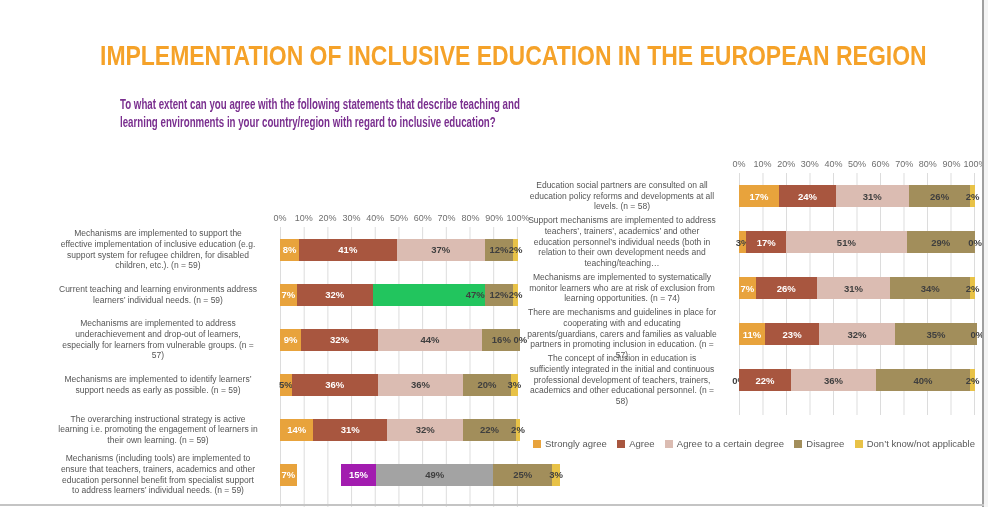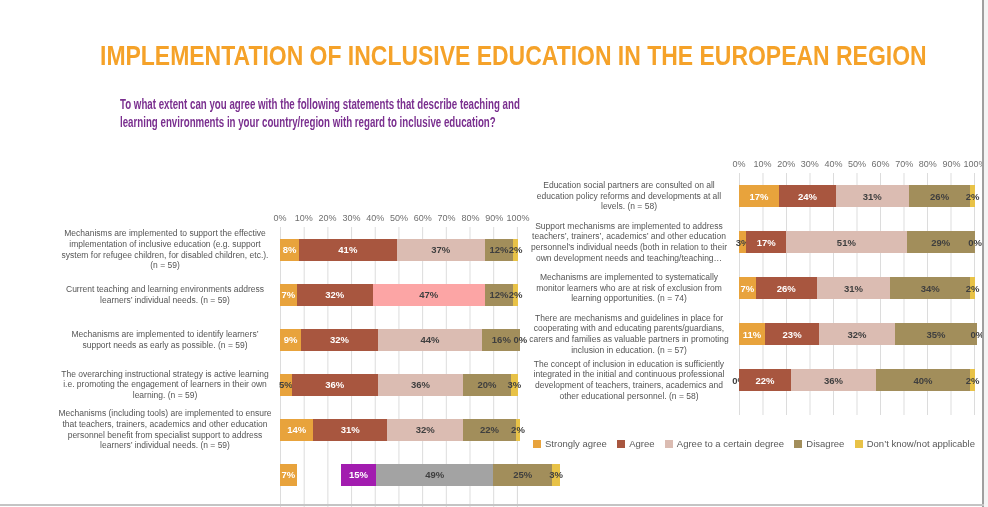--- a/index.html
+++ b/index.html
@@ -17,21 +17,21 @@
     position:absolute;left:120px;top:95px;white-space:pre-line;
     font-size:14.5px;font-weight:bold;color:#7A2F8F;line-height:18px;
     transform:scaleX(0.67);transform-origin:left top;
   }
   
   .chart{position:absolute;display:flex;}
   .labels-col{box-sizing:border-box;padding-top:22px;}
   .cat{
     height:var(--rh);display:flex;align-items:center;justify-content:center;
     text-align:center;font-size:8.5px;line-height:1.25;color:#555555;
-    padding-right:8px;box-sizing:border-box;
+    padding-right:22px;box-sizing:border-box;
   }
   .plot-col{position:relative;}
   .axis{position:relative;height:22px;}
   .tick{
     position:absolute;bottom:4px;transform:translateX(-50%);
     font-size:9px;color:#6F6F6F;white-space:nowrap;
   }
   .plot{position:relative;padding-bottom:12px;}
   .gridlines{
     position:absolute;inset:0;pointer-events:none;
@@ -62,20 +62,21 @@
 
   <div id="page-title">IMPLEMENTATION OF INCLUSIVE EDUCATION IN THE EUROPEAN REGION</div>
 
   <div id="page-subtitle">To what extent can you agree with the following statements that describe teaching and
 learning environments in your country/region with regard to inclusive education?</div>
 
   <div class="chart" style="left:58px;top:205px;--rh:45px;">
     <div class="labels-col" style="width:222px;">
         <div class="cat">Mechanisms are implemented to support the effective implementation of inclusive education (e.g. support system for refugee children, for disabled children, etc.). (n = 59)</div>
         <div class="cat">Current teaching and learning environments address learners’ individual needs. (n = 59)</div>
+        <div class="cat">Mechanisms are implemented to address underachievement and drop-out of learners, especially for learners from vulnerable groups. (n = 57)</div>
         <div class="cat">Mechanisms are implemented to identify learners’ support needs as early as possible. (n = 59)</div>
         <div class="cat">The overarching instructional strategy is active learning i.e. promoting the engagement of learners in their own learning. (n = 59)</div>
         <div class="cat">Mechanisms (including tools) are implemented to ensure that teachers, trainers, academics and other education personnel benefit from specialist support to address learners’ individual needs. (n = 59)</div>
       </div>
     <div class="plot-col" style="width:238px;">
       <div class="axis">
           <span class="tick" style="left: 0%;">0%</span>
           <span class="tick" style="left: 10%;">10%</span>
           <span class="tick" style="left: 20%;">20%</span>
           <span class="tick" style="left: 30%;">30%</span>
@@ -109,21 +110,21 @@
             </div>
           </div>
           <div class="bar-row">
             <div class="bar">
               <div class="seg" style="width: 7%; background: rgb(232, 163, 60);">
                 <span class="seg-label" style="color: rgb(255, 255, 255);">7%</span>
               </div>
               <div class="seg" style="width: 32%; background: rgb(168, 86, 63);">
                 <span class="seg-label" style="color: rgb(255, 255, 255);">32%</span>
               </div>
-              <div class="seg" style="width: 47%; background: #fca5a5;">
+              <div class="seg" style="width: 47%; background: #22c55e; justify-content: flex-end;">
                 <span class="seg-label" style="color: rgb(63, 63, 63);">47%</span>
               </div>
               <div class="seg" style="width: 12%; background: rgb(162, 142, 91);">
                 <span class="seg-label" style="color: rgb(63, 63, 63);">12%</span>
               </div>
               <div class="seg" style="width: 2%; background: rgb(232, 194, 71);">
                 <span class="seg-label" style="color: rgb(63, 63, 63);">2%</span>
               </div>
             </div>
           </div>

